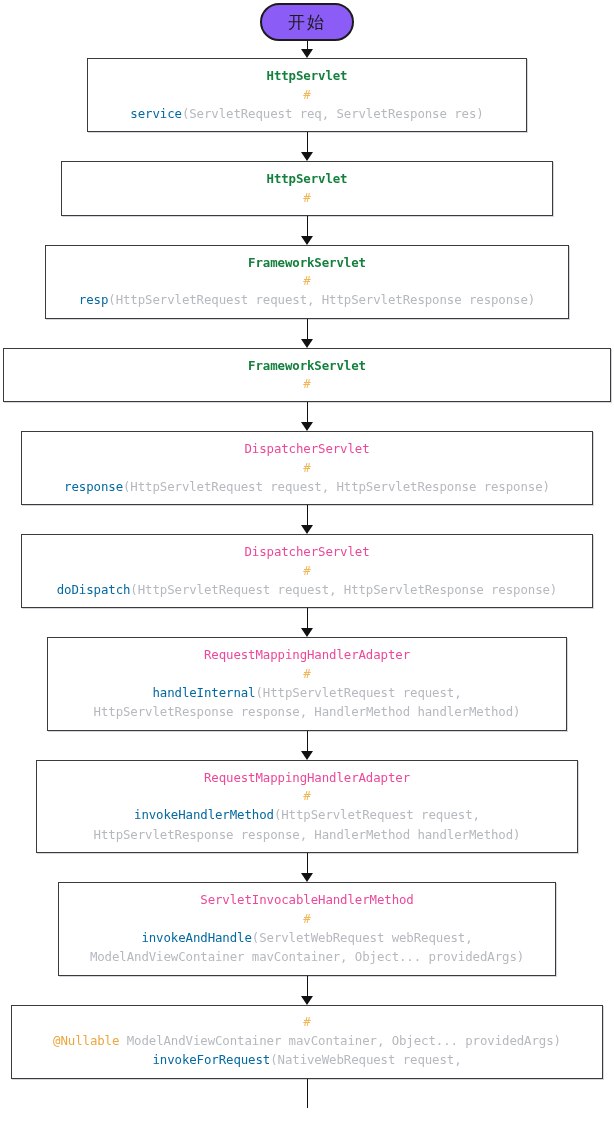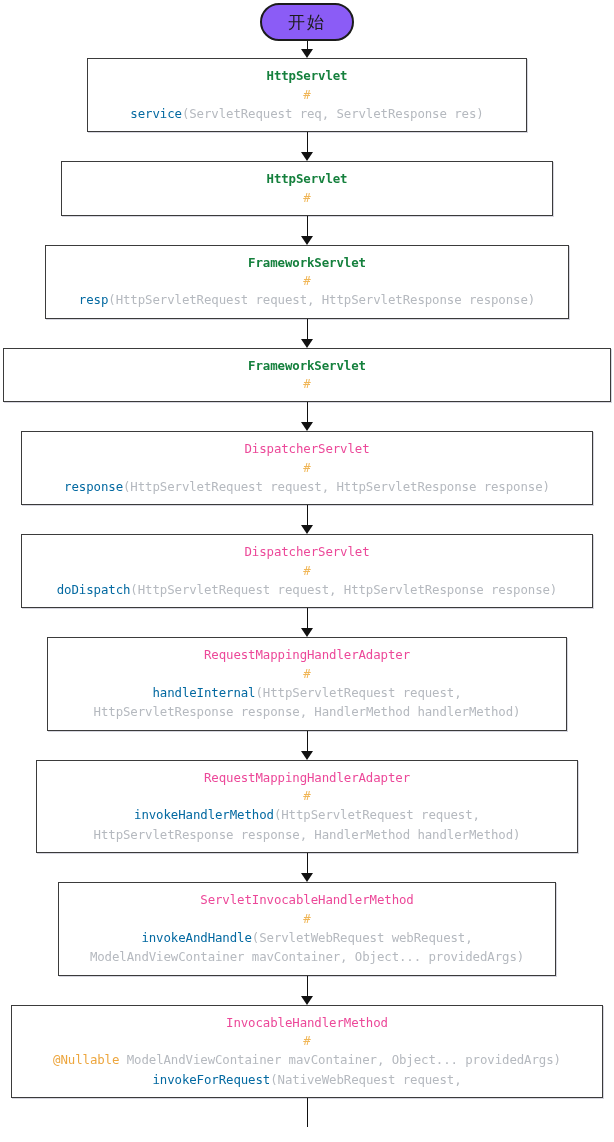--- a/index.html
+++ b/index.html
@@ -156,21 +156,20 @@
         <div class="head"></div>
       </div><div class="node" style="width: 498px;">
         <div class="line"><span class="cls-gray">ServletInvocableHandlerMethod</span></div>
         <div class="line hash">#</div>
         <div class="line"><span class="mth">invokeAndHandle</span><span class="sig">(ServletWebRequest webRequest,</span></div>
         <div class="line"><span class="sig">ModelAndViewContainer mavContainer, Object... providedArgs)</span></div>
       </div><div class="connector" style="height: 29px;">
         <div class="stem"></div>
         <div class="head"></div>
       </div><div class="node" style="width: 592px;">
-        <div class="line"><span class="cls-gray">InvocableHandlerMethod</span></div>
         <div class="line hash">#</div>
         <div class="line"><span class="anno">@Nullable</span><span class="sig"> ModelAndViewContainer mavContainer, Object... providedArgs)</span></div>
         <div class="line"><span class="mth">invokeForRequest</span><span class="sig">(NativeWebRequest request,</span></div>
       </div><div class="connector" style="height: 29px;">
         <div class="stem"></div>
       </div></div>
 
 </div>
 
 </body></html>

